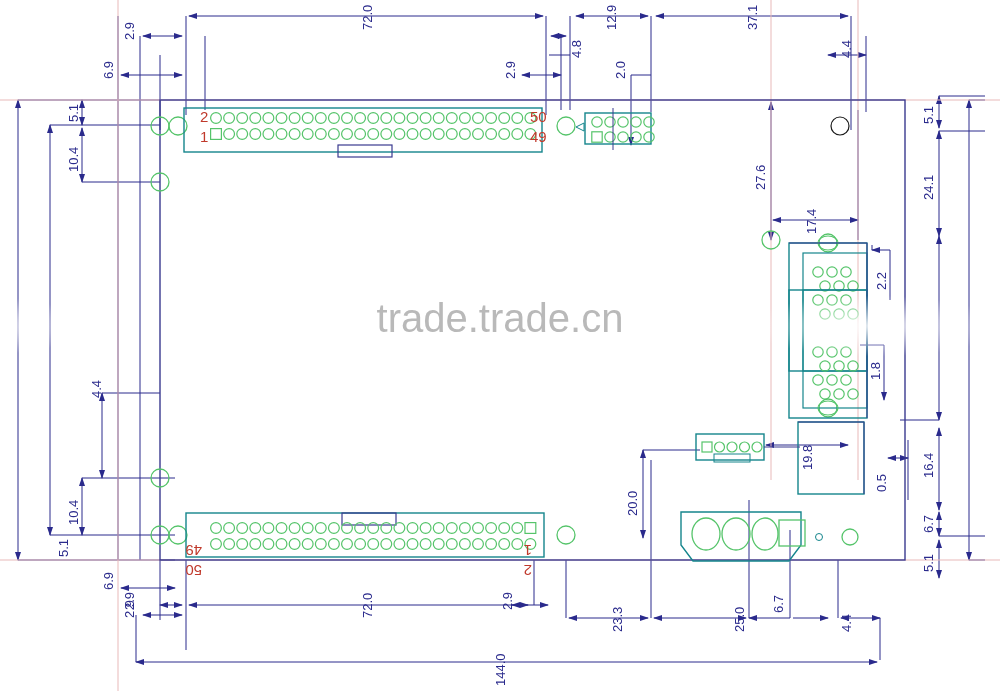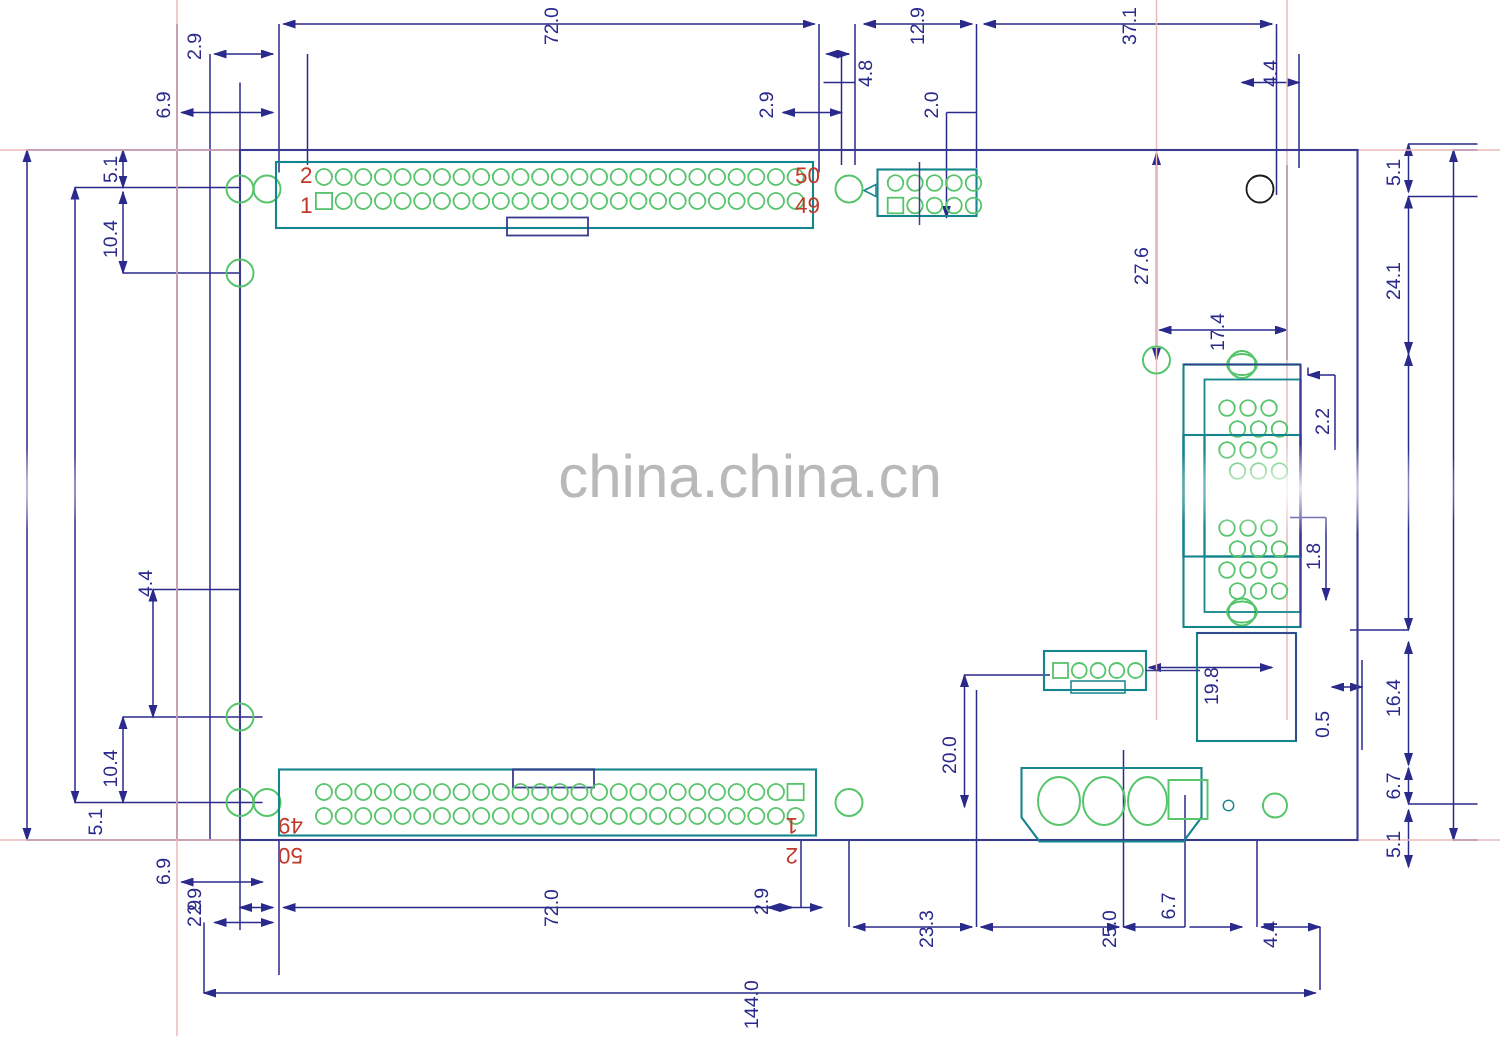--- a/index.html
+++ b/index.html
@@ -432,14 +432,14 @@
       <text transform="translate(532,545) rotate(180)">1</text>
       <text transform="translate(532,565) rotate(180)">2</text>
     </g>
   </svg>
 
   <div class="band" style="left:0;top:296px;width:60px;height:60px;
        background:radial-gradient(ellipse at center,rgba(255,255,255,.95),rgba(255,255,255,0) 70%);"></div>
   <div class="band" style="left:750px;top:296px;width:250px;height:60px;
        background:radial-gradient(ellipse at center,rgba(255,255,255,.9),rgba(255,255,255,0) 72%);"></div>
 
-  <div class="wm">china.china.cn</div>
+  <div class="wm">trade.trade.cn</div>
 </div>
 
 </body></html>

